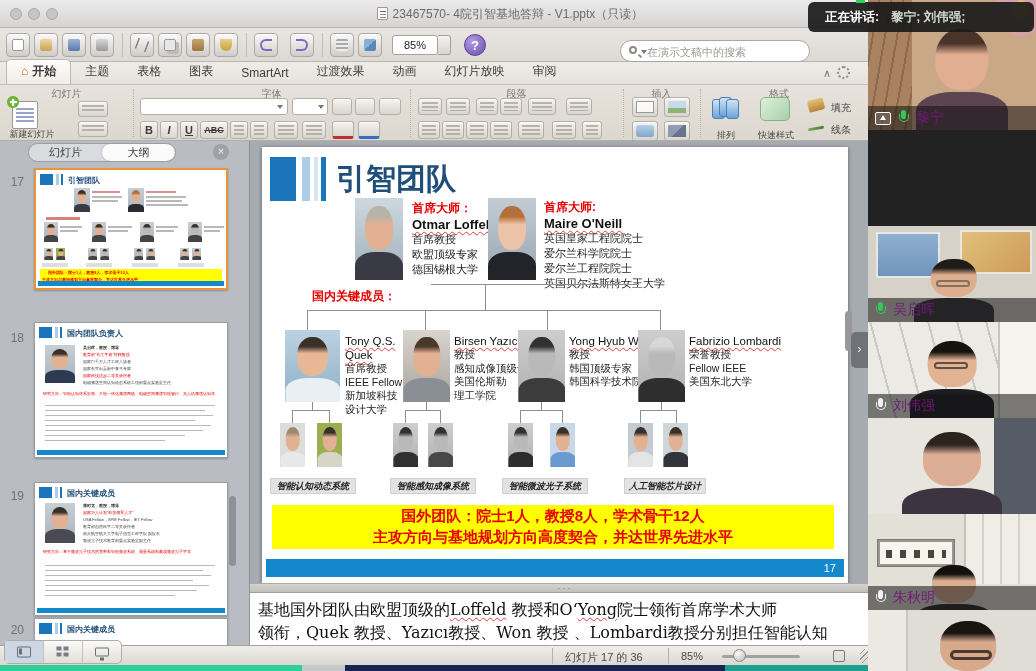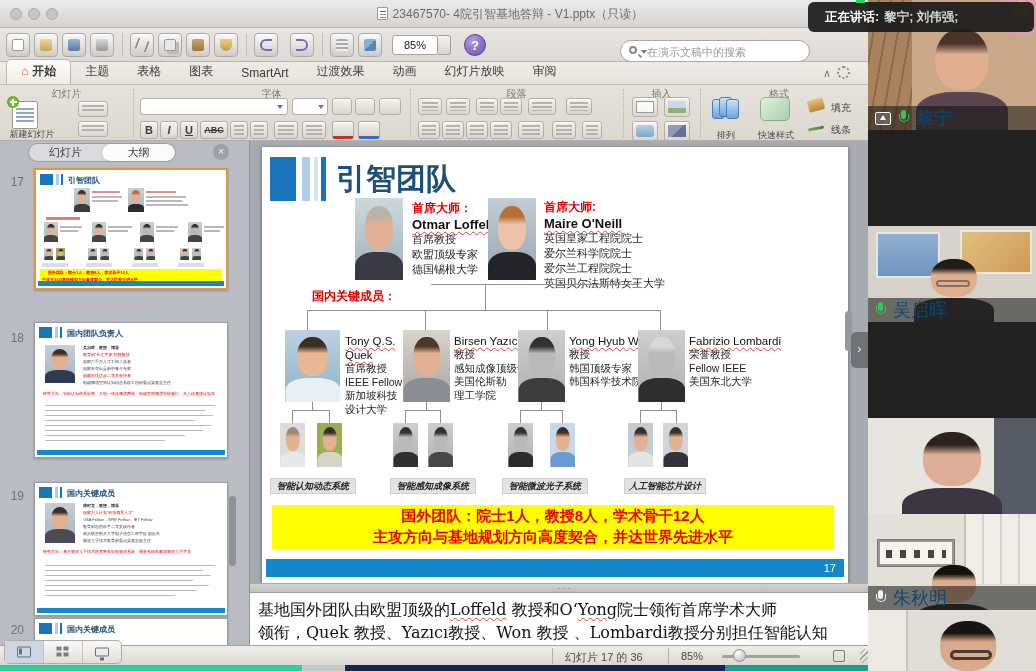--- a/index.html
+++ b/index.html
@@ -113,30 +113,30 @@
   .sl-track { top:9px; width:78px; height:3px; background:#a5a29d; border-radius:2px; }
   .sl-knob { top:3px; width:13px; height:13px; border-radius:50%; background:radial-gradient(circle at 35% 30%, #fdfdfd,#b9b6b1); border:1px solid #8e8b86; }
   .exp-ic { top:4px; width:12px; height:12px; border:1.5px solid #7a7772; border-radius:2px; }
   .grip { top:3px; width:12px; height:14px; background:repeating-linear-gradient(135deg, transparent 0 3px, #9a978f 3px 4px); }
   .strip { top:665px; height:6px; }
 
   
   .videocol { left:868px; top:0; width:168px; height:671px; background:#222; }
   .vtile { position:absolute; left:0; width:168px; overflow:hidden; }
   .namebar { position:absolute; left:0; bottom:0; width:100%; height:24px; background:rgba(18,18,18,.55); display:flex; align-items:center; gap:7px; padding-left:7px; }
-  .pname { color:#0c4a6e; font-size:18px; }
+  .pname { color:#701a75; font-size:14px; }
   .mic { width:11px; height:16px; position:relative; }
   .mic::before { content:''; position:absolute; left:3px; top:0; width:5px; height:9px; border-radius:3px; background:currentColor; }
   .mic::after { content:''; position:absolute; left:0.5px; top:4px; width:8px; height:7px; border:1.5px solid currentColor; border-top:none; border-radius:0 0 6px 6px; }
   .mic-g { color:#34c759; } .mic-w { color:#f2f2f2; }
   .share-ic { width:16px; height:13px; border:1.5px solid #fff; border-radius:2px; position:relative; background:rgba(255,255,255,.15); }
   .share-ic::before { content:''; position:absolute; left:4px; top:2px; width:0; height:0; border-left:3px solid transparent; border-right:3px solid transparent; border-bottom:5px solid #fff; }
   .scene { position:absolute; inset:0; }
   .collapse { left:851px; top:332px; width:17px; height:36px; background:#6f7276; border-radius:5px 0 0 5px; color:#e8e8e8; font-size:13px; text-align:center; line-height:34px; }
-  .banner-spk { left:808px; top:2px; width:226px; height:30px; background:rgba(26,26,26,.92); border-radius:6px; display:flex; align-items:center; padding-left:17px; gap:5px; z-index:40; }
+  .banner-spk { left:808px; top:2px; width:226px; height:30px; background:rgba(26,26,26,.92); border-radius:6px; display:flex; align-items:center; padding-left:17px; gap:12px; z-index:40; }
   .spk-l { color:#fff; font-size:12.5px; font-weight:bold; }
   .spk-n { color:#cfdccf; font-size:12.5px; font-weight:bold; }
   .greendot { left:856px; top:0; width:9px; height:3px; background:#30d158; z-index:41; }
 </style>
 </head>
 <body>
 
 <div class="abs titlebar">
   <div class="abs tl" style="left:10px"></div>
   <div class="abs tl" style="left:28px"></div>
@@ -614,20 +614,30 @@
     <div class="abs" style="left:8px;top:6px;width:64px;height:46px;background:linear-gradient(#8fb0d0,#6f94bc);border:2px solid #e8e6e0"></div>
     <div class="abs" style="left:92px;top:4px;width:72px;height:44px;background:linear-gradient(135deg,#e0c07c,#cf9a5a);border:2px solid #e8e6e0"></div>
     <div class="ph" style="left:46px;top:26px;width:80px;height:70px;background:none;--hair:#201c18;--skin:#dfae8e;--coat:#3a3a42"></div>
     <div class="abs" style="left:68px;top:54px;width:34px;height:7px;border:2px solid #4a4640;border-radius:4px;opacity:.6"></div>
     <div class="namebar">
       <span class="mic mic-g"></span>
       <span class="pname">吴启晖</span>
     </div>
   </div>
 
+  <div class="vtile" style="top:322px;height:96px;background:#eceae5">
+    <div class="scene" style="background:repeating-linear-gradient(75deg, transparent 0 26px, rgba(150,150,145,.4) 26px 28px)"></div>
+    <div class="abs" style="left:130px;top:0;width:38px;height:96px;background:#f6f4ee;border-left:2px solid #c8c5be"></div>
+    <div class="ph" style="left:42px;top:10px;width:84px;height:86px;background:none;--hair:#16130f;--skin:#e2b393;--coat:#1e1e22"></div>
+    <div class="abs" style="left:66px;top:40px;width:34px;height:7px;border:2px solid #2a2622;border-radius:4px;opacity:.7"></div>
+    <div class="namebar">
+      <span class="mic mic-w"></span>
+      <span class="pname">刘伟强</span>
+    </div>
+  </div>
 
   <div class="vtile" style="top:418px;height:96px;background:#e8e5de">
     <div class="abs" style="left:126px;top:0;width:42px;height:96px;background:#555c66"></div>
     <div class="ph" style="left:34px;top:4px;width:100px;height:100px;background:none;--hair:#2e241e;--skin:#dcae96;--coat:#3c3440"></div>
   </div>
 
   <div class="vtile" style="top:514px;height:96px;background:#e3e0d8">
     <div class="abs" style="left:96px;top:0;width:72px;height:70px;background:#efede6;border-left:2px solid #c6c3bb;background-image:repeating-linear-gradient(90deg,transparent 0 16px,#d5d2ca 16px 18px)"></div>
     <div class="abs" style="left:10px;top:26px;width:76px;height:26px;background:#f6f4ec;border:2px solid #9a9790;box-shadow:0 0 0 1px #777">
       <div style="position:absolute;left:6px;top:8px;width:60px;height:8px;background:repeating-linear-gradient(90deg,#4a453c 0 6px,transparent 6px 14px)"></div>

